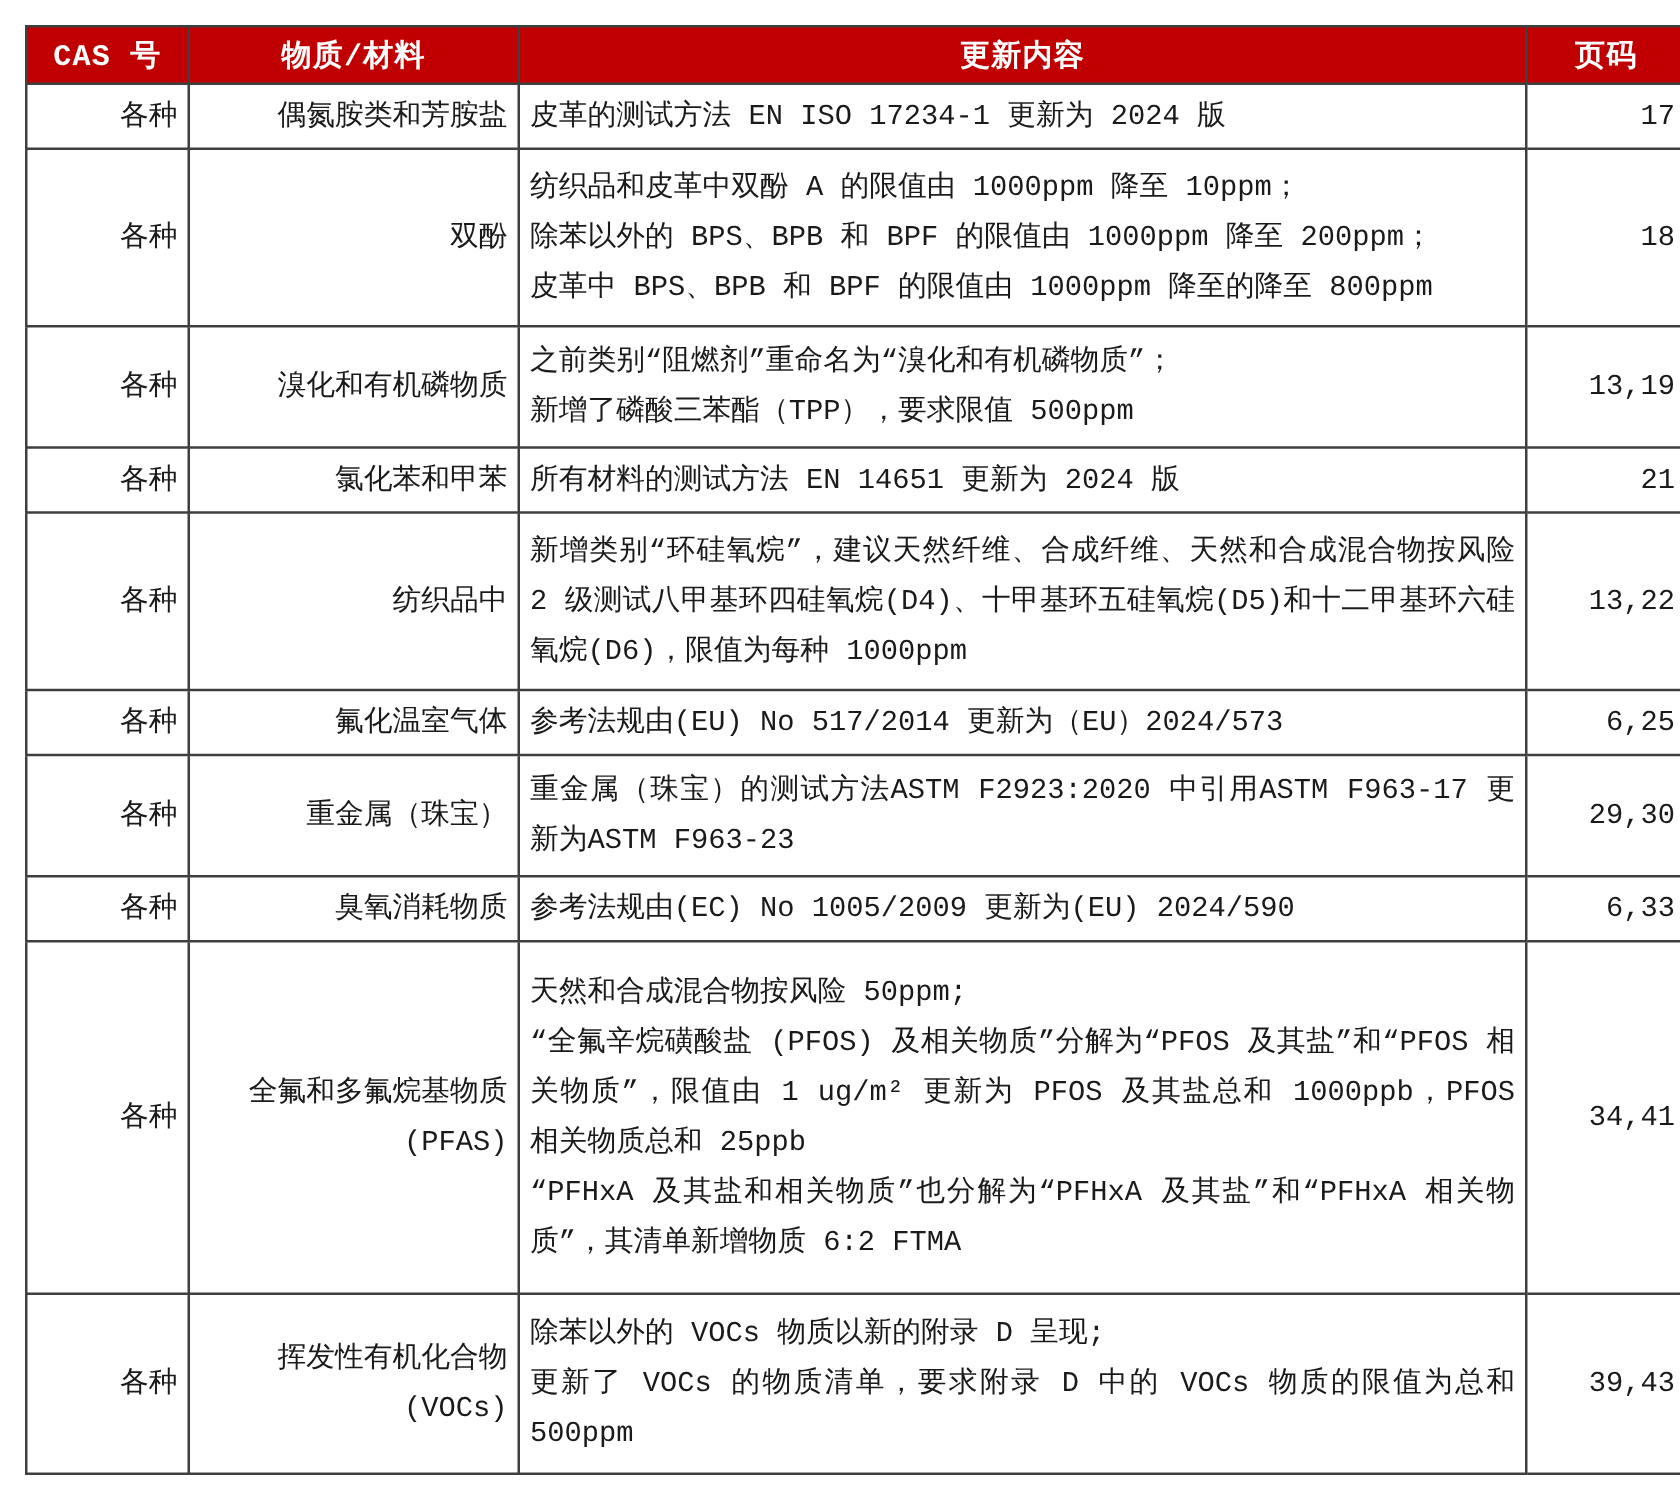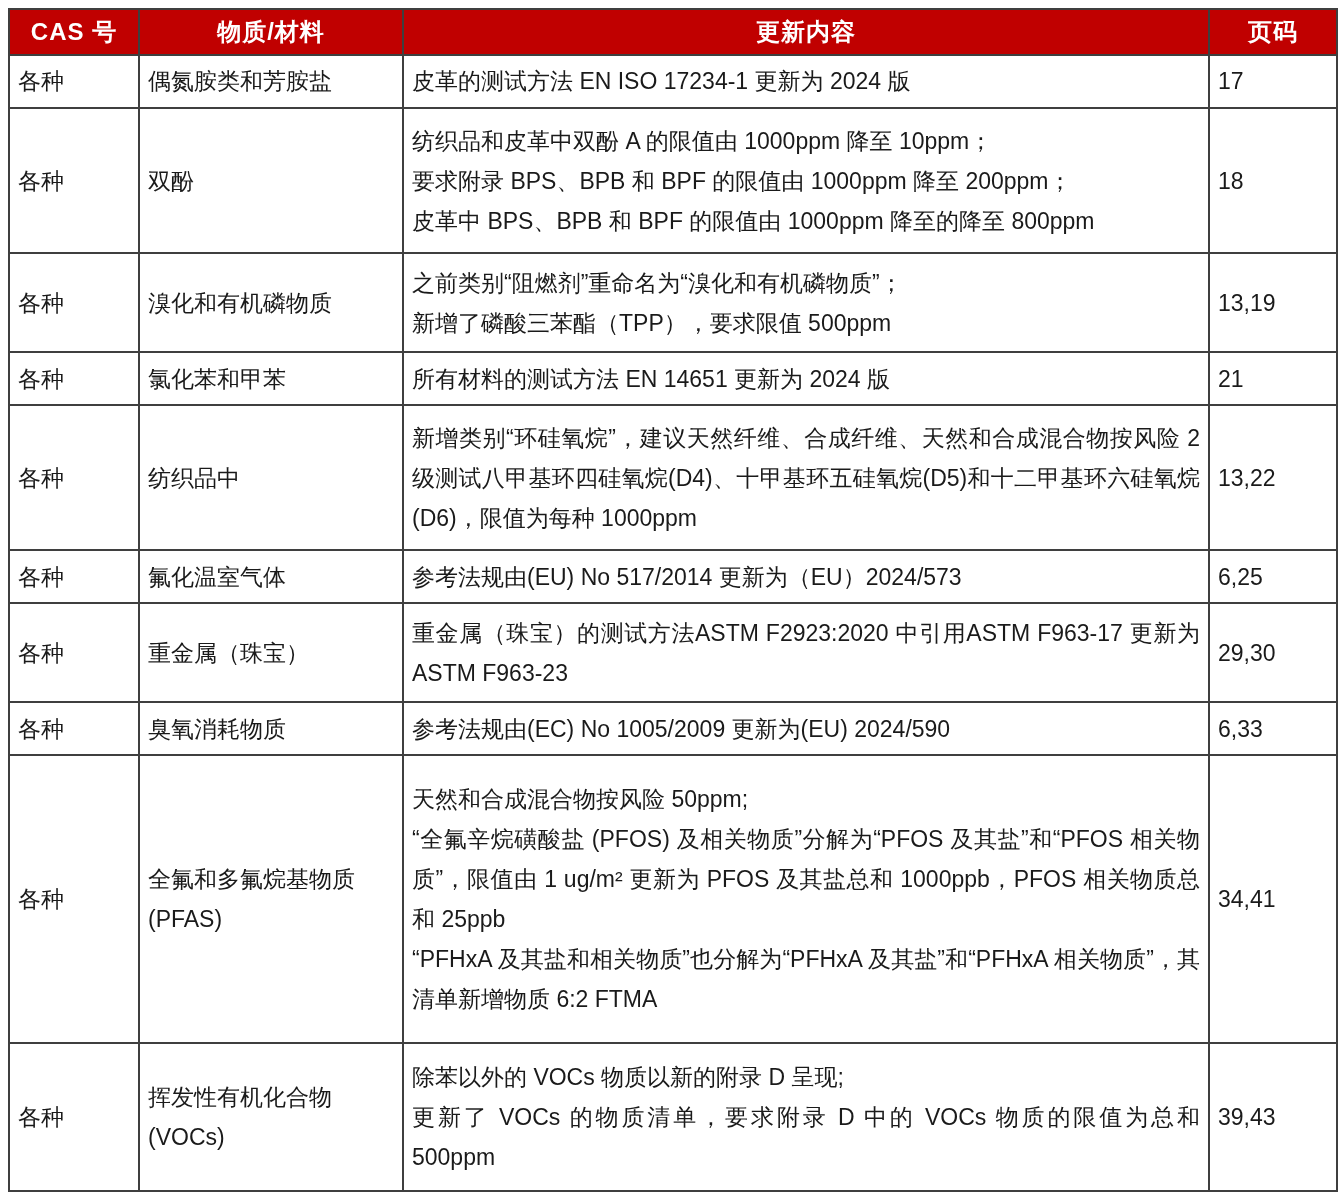--- a/index.html
+++ b/index.html
@@ -10,23 +10,23 @@
   }
   html, body {
     margin: 0;
     padding: 0;
     background: #FFFFFF;
   }
   .page {
     width: 1136px;
     height: 1200px;
     box-sizing: border-box;
-    padding: 8px;
+    padding: 20px;
     background: #FFFFFF;
-    font-family: Liberation Sans, sans-serif;
+    font-family: Liberation Mono, monospace;
     color: var(--text);
   }
   table.update-table {
     width: 100%;
     height: 100%;
     border-collapse: collapse;
     table-layout: fixed;
   }
   table.update-table th {
     background: var(--header-bg);
@@ -41,21 +41,21 @@
   }
   table.update-table td {
     border: 2px solid var(--border);
     font-size: 23px;
     line-height: 40px;
     vertical-align: middle;
     padding: 2px 8px;
     box-sizing: border-box;
   }
   td.cell-cas, td.cell-sub, td.cell-page {
-    text-align: left;
+    text-align: right;
     white-space: pre-line;
   }
   td.cell-content {
     text-align: left;
     padding: 2px 12px;
   }
   td.cell-content .para {
     text-align: justify;
     margin: 0;
   }
@@ -89,21 +89,21 @@
           <td class="cell-content">
             <div class="para">皮革的测试方法 EN ISO 17234-1 更新为 2024 版</div>
           </td>
           <td class="cell-page">17</td>
         </tr>
         <tr style="height: 121px;">
           <td class="cell-cas">各种</td>
           <td class="cell-sub">双酚</td>
           <td class="cell-content">
             <div class="para">纺织品和皮革中双酚 A 的限值由 1000ppm 降至 10ppm；</div>
-            <div class="para">要求附录 BPS、BPB 和 BPF 的限值由 1000ppm 降至 200ppm；</div>
+            <div class="para">除苯以外的 BPS、BPB 和 BPF 的限值由 1000ppm 降至 200ppm；</div>
             <div class="para">皮革中 BPS、BPB 和 BPF 的限值由 1000ppm 降至的降至 800ppm</div>
           </td>
           <td class="cell-page">18</td>
         </tr>
         <tr style="height: 85px;">
           <td class="cell-cas">各种</td>
           <td class="cell-sub">溴化和有机磷物质</td>
           <td class="cell-content">
             <div class="para">之前类别“阻燃剂”重命名为“溴化和有机磷物质”；</div>
             <div class="para">新增了磷酸三苯酯（TPP），要求限值 500ppm</div>

